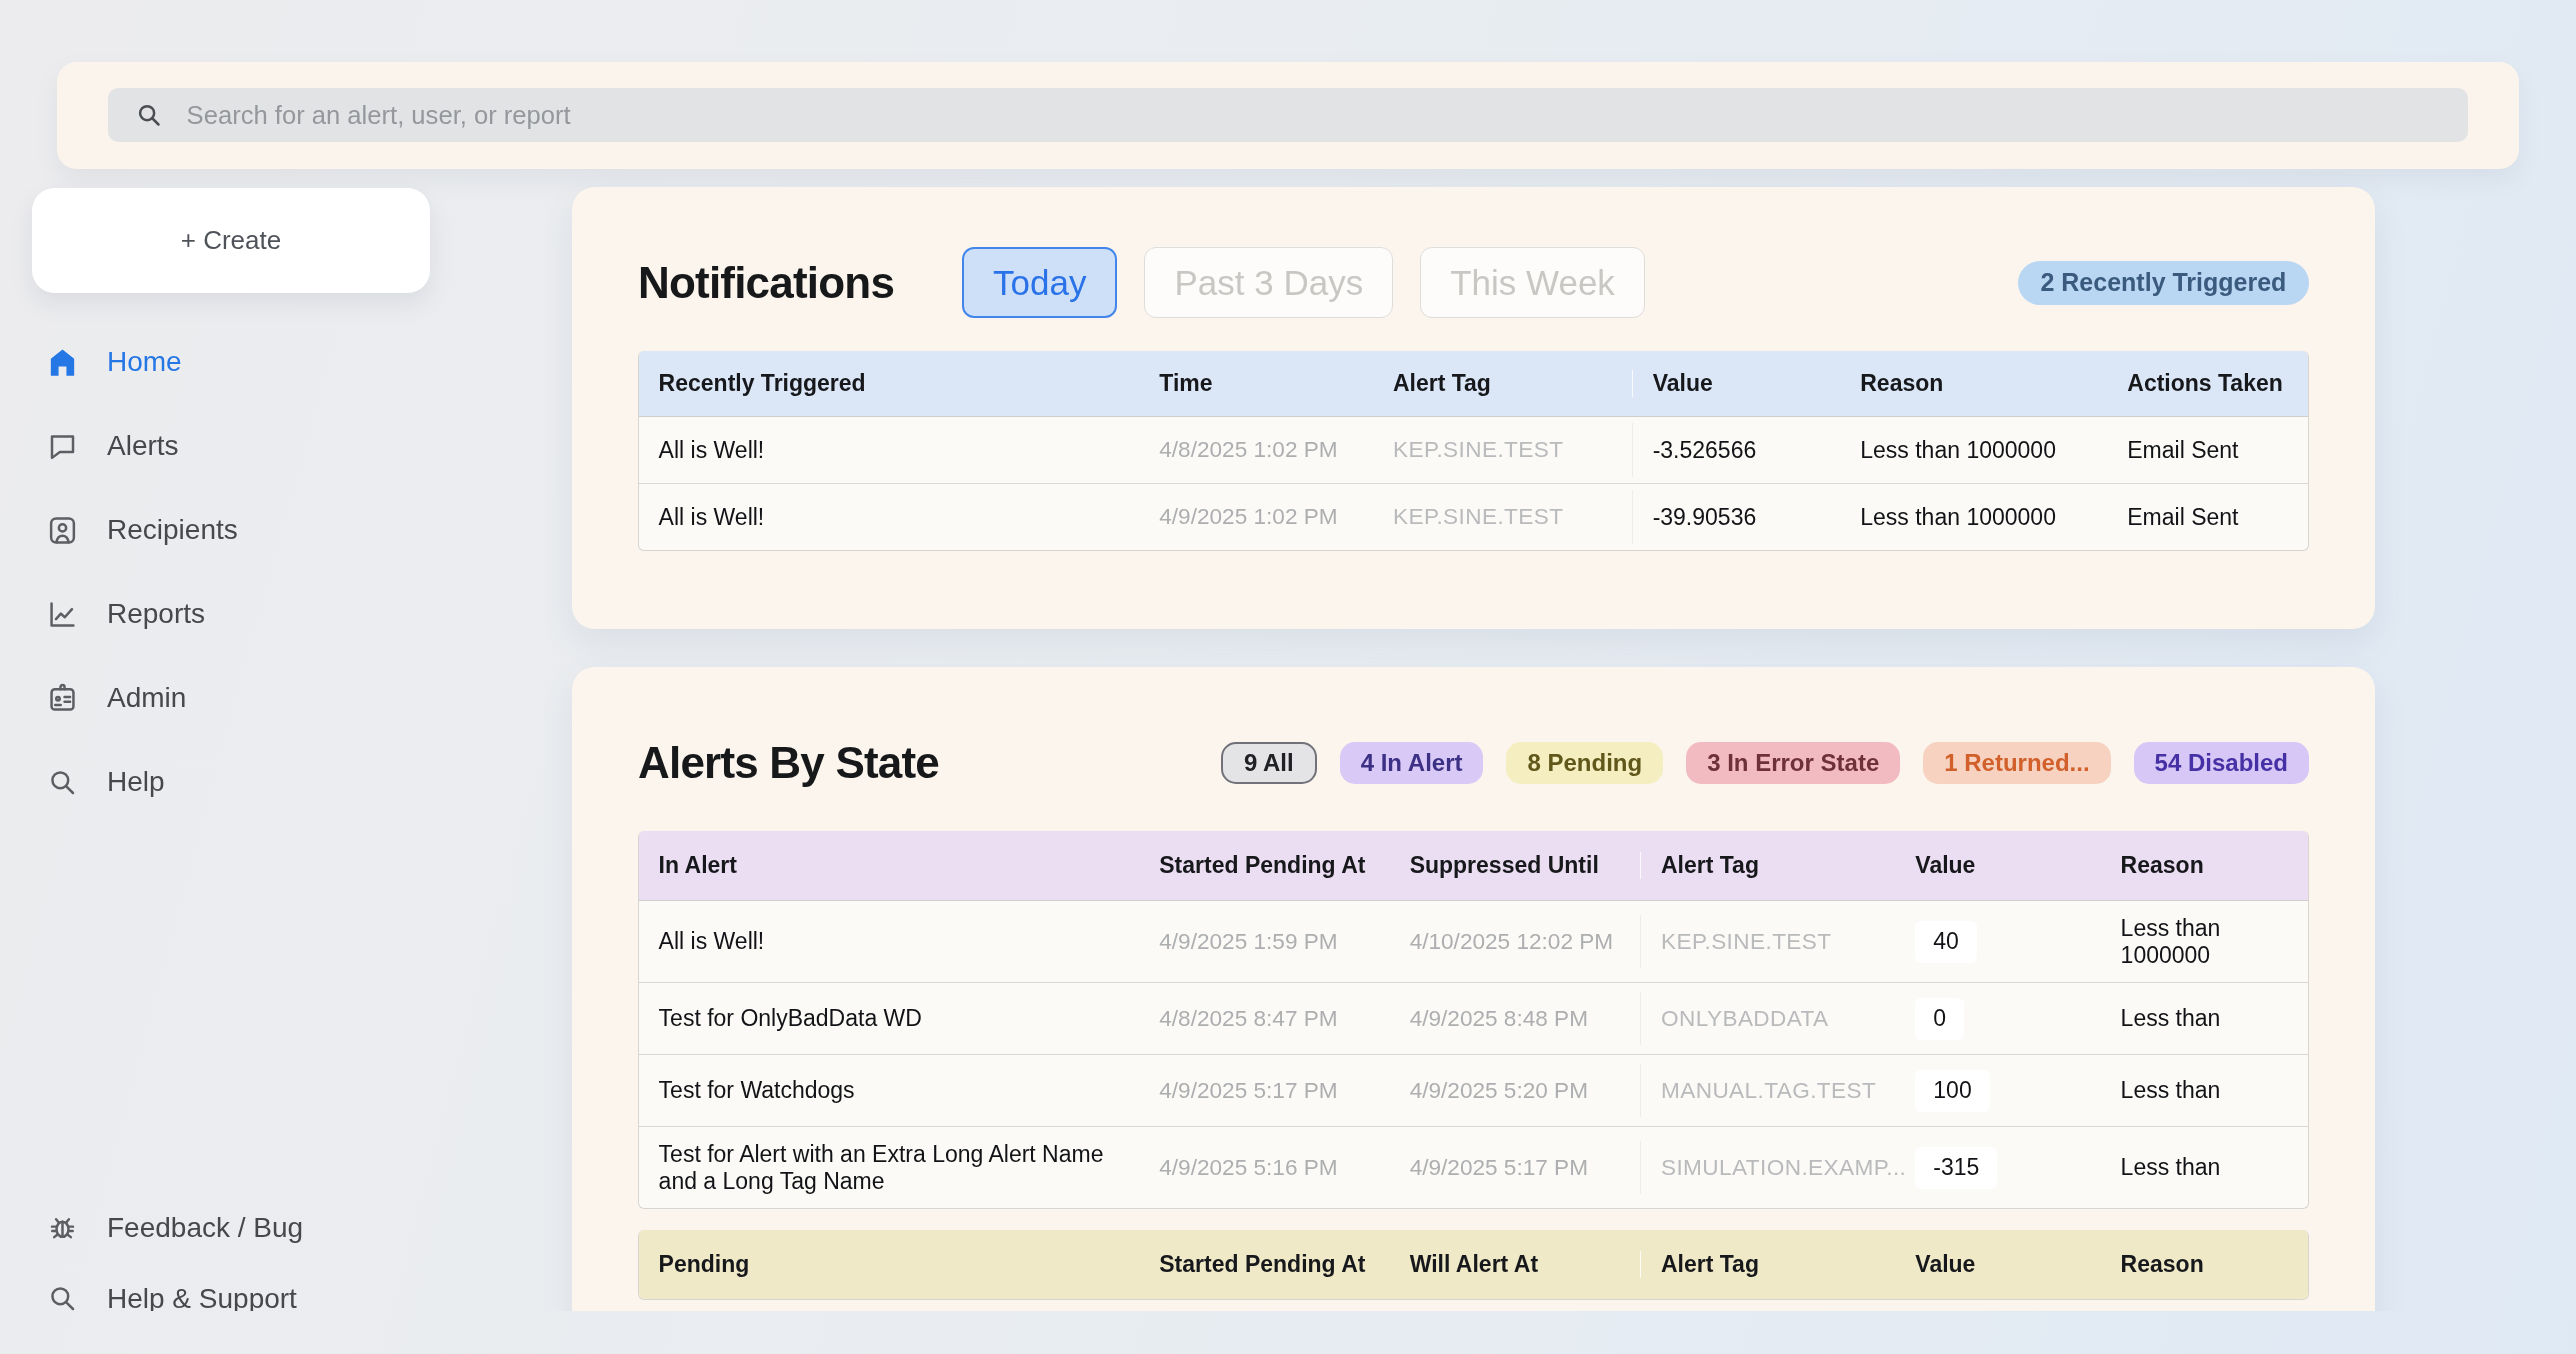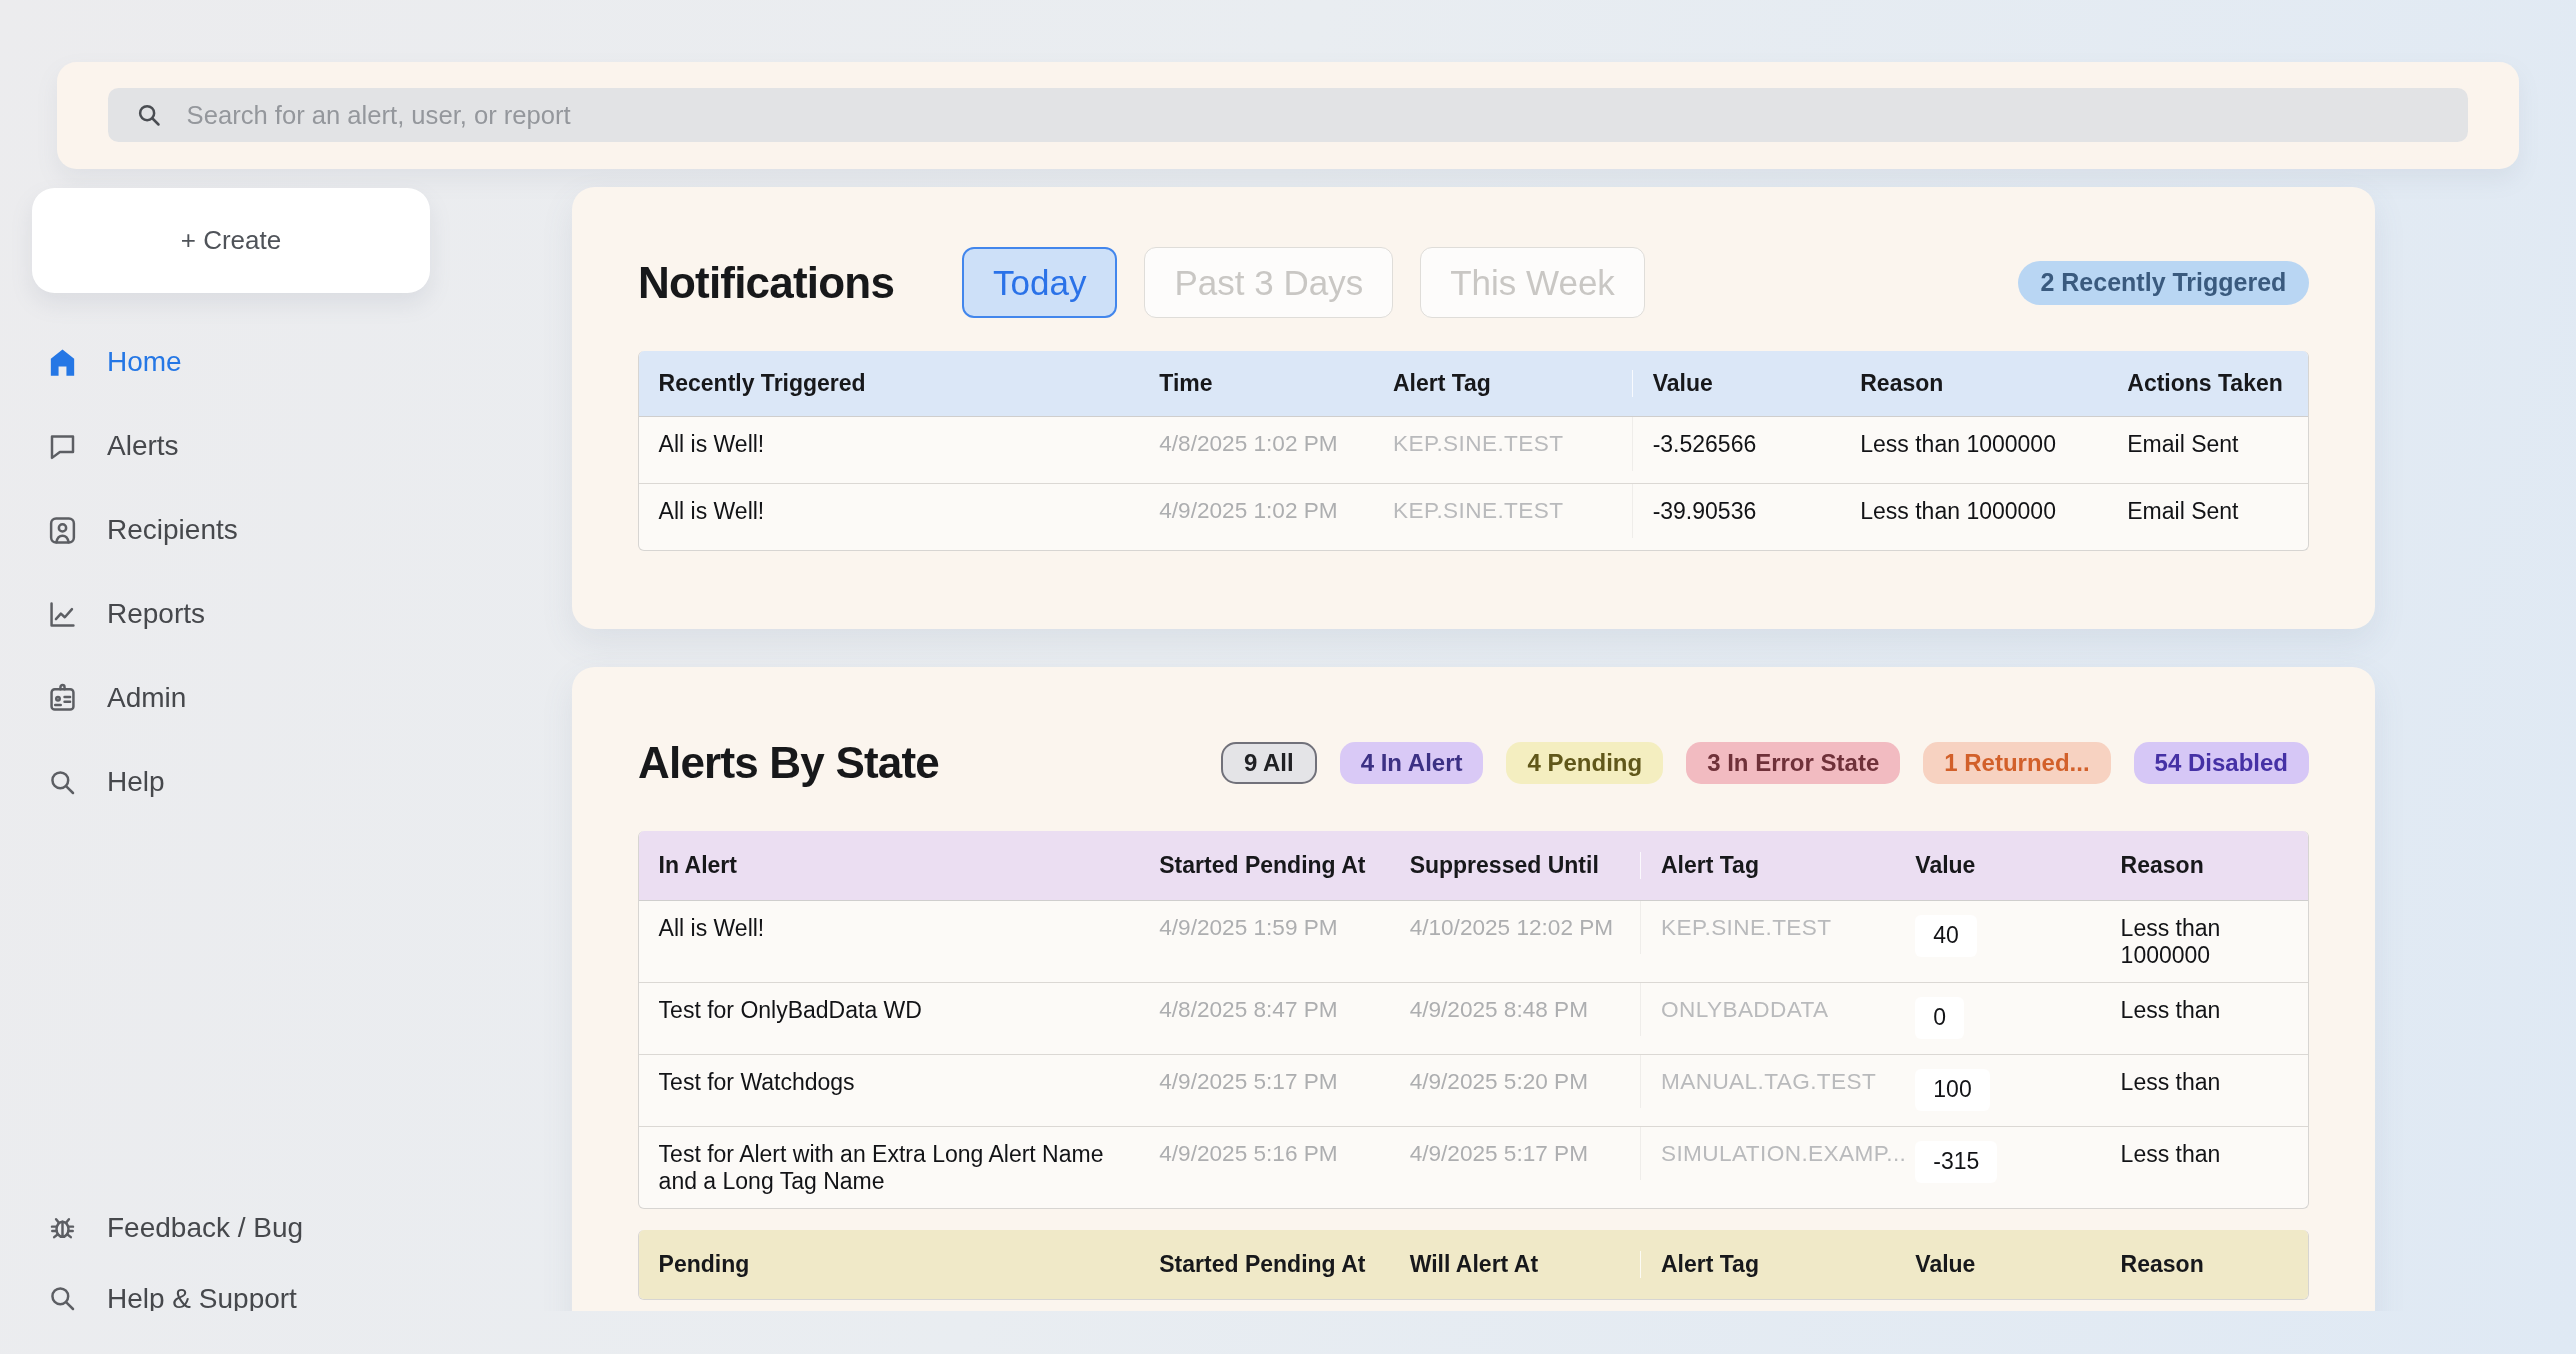--- a/index.html
+++ b/index.html
@@ -84,21 +84,21 @@
   .pill-disabled{background:#d6c7f6;color:#4531a5;}
 
   
   .table{margin-top:27px;border:0.8px solid #d7d5d2;border-top:none;border-radius:6px;
     overflow:hidden;background:#fcfaf7;}
   .thead{display:flex;align-items:center;height:65px;border-bottom:0.8px solid #cfcecd;}
   .thead.blue{background:#dbe7f7;}
   .thead.purple{background:#ebdef2;height:69px;}
   .thead.yellow{background:#f0e9c8;height:69px;}
   .th{font-size:23px;font-weight:700;color:#17181b;box-sizing:border-box;padding-left:19.6px;}
-  .trow{display:flex;align-items:flex-start;min-height:66px;}
+  .trow{display:flex;align-items:center;min-height:66px;}
   .trow + .trow{border-top:1.5px solid #dbd8d4;}
   .td{font-size:23px;color:#121316;box-sizing:border-box;padding:13.5px 15px 13.5px 19.6px;}
   .td.muted{color:#adaeb0;font-size:22.6px;}
   .td.tag{color:#b9babc;font-size:22.6px;letter-spacing:0.4px;}
 
   .notif .c1{width:30%;} .notif .c2{width:14%;} .notif .c3{width:15.5%;}
   .notif .c4{width:12.5%;} .notif .c5{width:16%;} .notif .c6{width:12%;}
   .state .c1{width:30%;} .state .c2{width:15%;} .state .c3{width:15%;}
   .state .c4{width:15.3%;} .state .c5{width:12.3%;} .state .c6{width:12.4%;}
 
@@ -246,21 +246,21 @@
         </div>
       </div>
     </section>
 
     <section class="card card-alerts">
       <div class="card-head">
         <h1>Alerts By State</h1>
         <div class="state-badges">
           <span class="pill pill-all">9 All</span>
           <span class="pill pill-in-alert">4 In Alert</span>
-          <span class="pill pill-pending">4 Pending</span>
+          <span class="pill pill-pending">8 Pending</span>
           <span class="pill pill-error">3 In Error State</span>
           <span class="pill pill-returned">1 Returned...</span>
           <span class="pill pill-disabled">54 Disabled</span>
         </div>
       </div>
 
       <div class="table state">
         <div class="thead purple">
           <span class="th c1">In Alert</span>
           <span class="th c2">Started Pending At</span>

